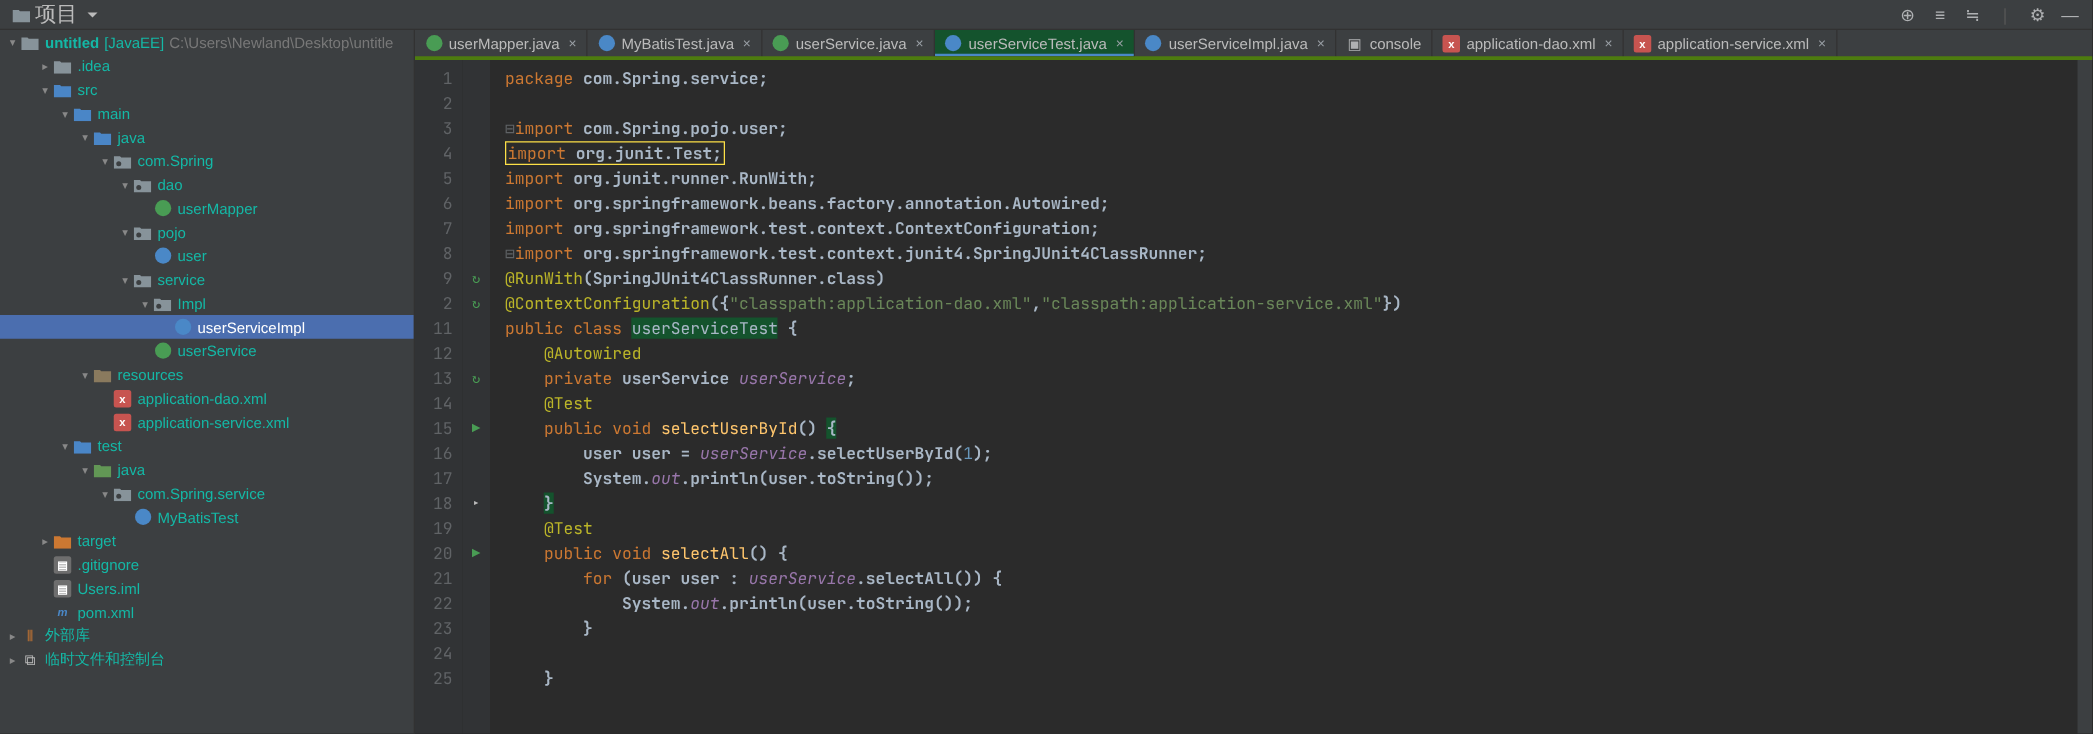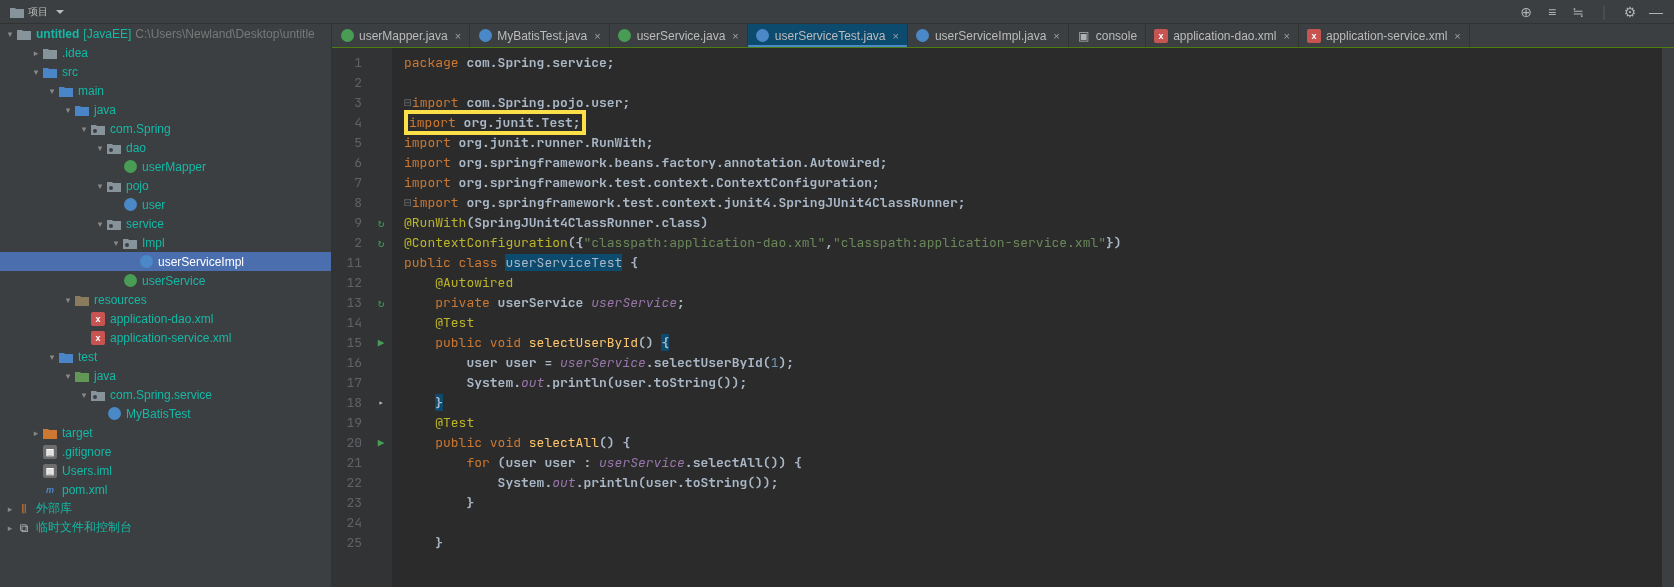--- a/index.html
+++ b/index.html
@@ -16,21 +16,21 @@
 
 
 .top-bar {
   display: flex;
   align-items: center;
   height: 24px;
   background: #3c3f41;
   border-bottom: 1px solid #323232;
   padding: 0 4px;
 }
-.project-lbl { font-size: 10px; color: #bbbbbb; padding: 0 6px; display: flex; align-items: center; gap: 4px; }
+.project-lbl { font-size: 17px; color: #bbbbbb; padding: 0 6px; display: flex; align-items: center; gap: 4px; }
 .caret-down { width:0; height:0; border-left:4px solid transparent; border-right:4px solid transparent; border-top:4px solid #bbbbbb; display:inline-block; margin-left:4px;}
 .spacer { flex: 1; }
 .tool-icons { display: flex; gap: 10px; padding-right: 6px; }
 .tool-ico { width: 16px; height: 16px; display: flex; align-items: center; justify-content: center; color: #afb1b3; cursor: pointer; font-size: 14px; }
 
 .main-area { display: flex; flex: 1; min-height: 0; }
 
 
 .tree-panel {
   width: 332px;
@@ -59,56 +59,56 @@
 .file-ico { width:14px; height:14px; border-radius:2px; display:inline-flex; align-items:center; justify-content:center; font-size:9px; font-weight:bold; }
 
 
 .editor-area { flex: 1; display: flex; flex-direction: column; background:#2b2b2b; }
 
 
 .tabs {
   display: flex;
   height: 24px;
   background: #3c3f41;
-  border-bottom: 1px solid #4d7c0f;
+  border-bottom: 3px solid #4d7c0f;
   overflow: hidden;
 }
 .tab {
   display: flex;
   align-items: center;
   gap: 5px;
   padding: 0 8px;
   border-right: 1px solid #323232;
   font-size: 12px;
   color: #bbbbbb;
   cursor: pointer;
   position: relative;
 }
-.tab.active { background: #0c4a6e; }
+.tab.active { background: #14532d; }
 .tab.active::after{ content:''; position:absolute; left:0; right:0; bottom:0; height:2px; background:#4a88c7; }
 .tab-close { color: #9aa0a6; font-size: 11px; margin-left: 2px; cursor: pointer; }
 .tab-ico { width:14px; height:14px; display:inline-flex; align-items:center; justify-content:center; }
 
 
 .editor-body { flex:1; display:flex; overflow:auto; background:#2b2b2b; font-family: "JetBrains Mono", Consolas, monospace; font-size: 13px; line-height: 20px; }
 .gutter { background:#313335; color:#606366; text-align:right; padding: 5px 8px 5px 0; user-select:none; min-width:38px; }
 .gutter-icons { width:22px; background:#313335; padding-top:5px; }
 .gut-ico { height:20px; display:flex; align-items:center; justify-content:center; font-size:11px; }
 .code { padding: 5px 0 5px 12px; white-space: pre; flex:1; }
 .code-line { height:20px; }
 .kw { color:#cc7832; }
 .str { color:#6a8759; }
 .plain { color:#a9b7c6;font-weight:bold; }
 .ann { color:#bbb529; }
 .class-name { color:#a9b7c6; }
 .func { color:#ffc66d; }
 .field { color:#9876aa; font-style: italic; }
 .num { color:#6897bb; }
-.hi-box { background:#0c4a6e; }
-.red-box { border:4px solid #fde047; padding: 0 1px; }
+.hi-box { background:#14532d; }
+.red-box { border:1px solid #fde047; padding: 0 1px; }
 .fold { color:#606366; }
 
 .folder-ico{ fill:#87939a; }
 
 .circle-ico{ width:13px; height:13px; border-radius:50%; display:inline-block; }
 .c-green{ background:#499c54; }
 .c-blue{ background:#4a88c7; }
 .run-green{ color:#499c54; }
 .recycle{ color:#499c54; }
 

